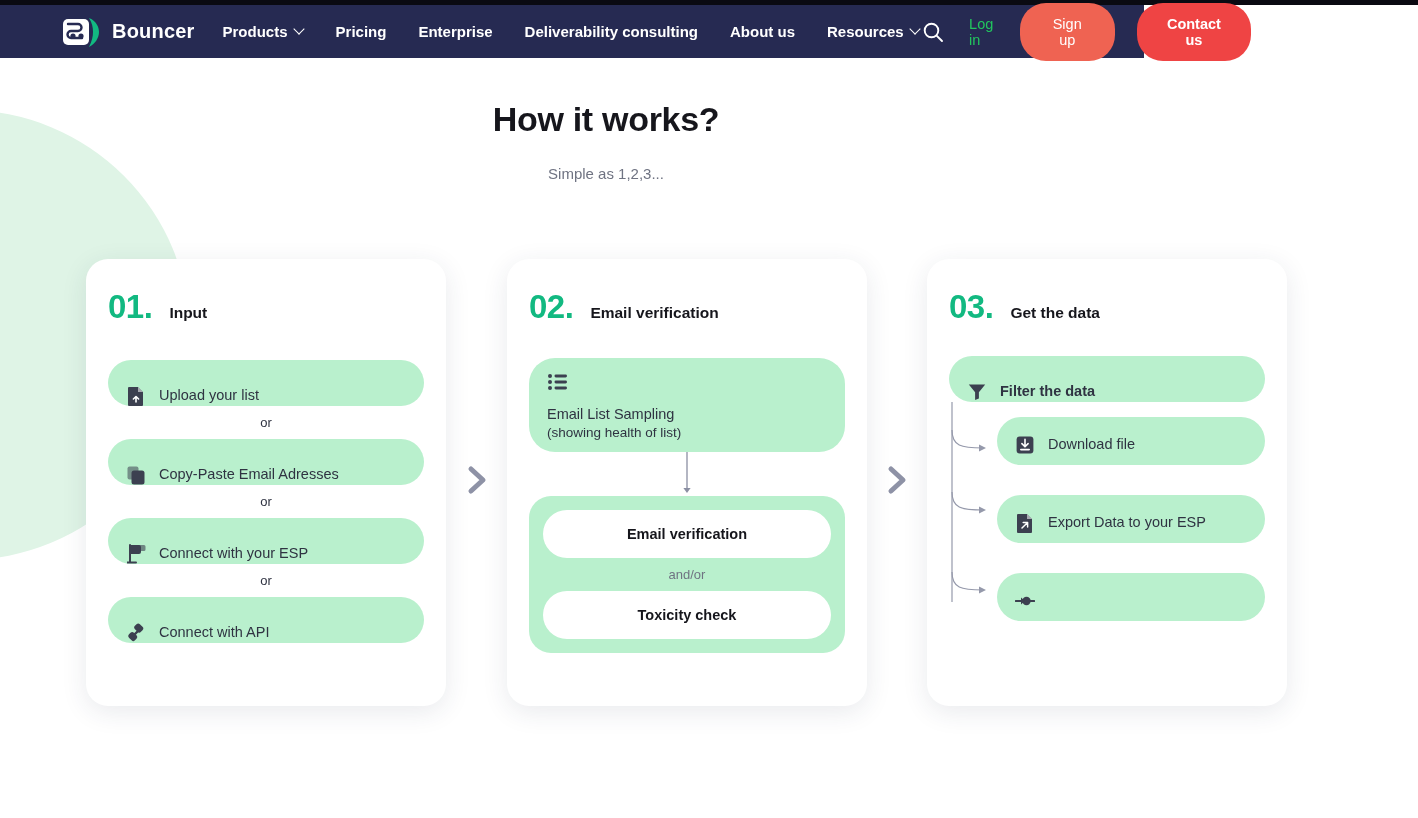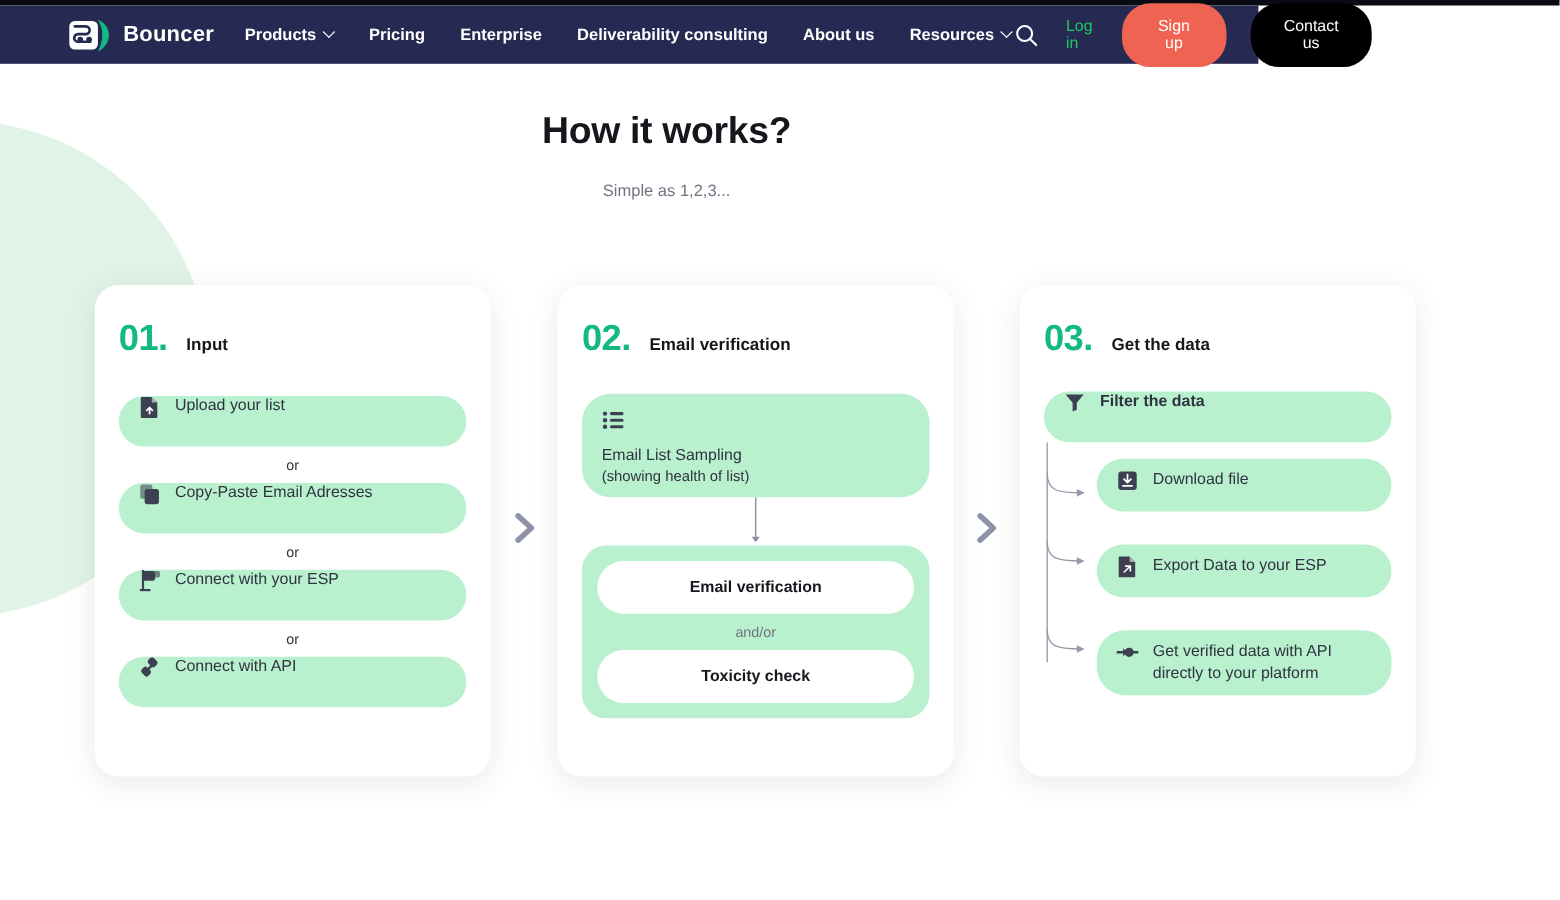--- a/index.html
+++ b/index.html
@@ -35,21 +35,21 @@
     transform: rotate(45deg);
   }
   .nav-right { margin-left: auto; display: flex; align-items: center; margin-right: 52px; gap: 0; }
   .search-btn { width: 38px; height: 38px; display: flex; align-items: center; justify-content: center; cursor: pointer; }
   .login-link { color: #22c55e; font-size: 14.5px; margin: 0 22px 0 22px; cursor: pointer; }
   .btn-signup {
     background: #ef6352; color: #ffffff; font-size: 14.5px; font-weight: 500;
     border: none; border-radius: 26px; padding: 13px 30px; cursor: pointer;
   }
   .btn-contact {
-    background: #000000; color: #ffffff; font-size: 14.5px; font-weight: 400;
+    background: #ef4444; color: #ffffff; font-size: 14.5px; font-weight: 700;
     border: none; border-radius: 26px; padding: 13px 30px; cursor: pointer; margin-left: 22px;
   }
 
   
   .bg-circle {
     position: absolute; left: -260px; top: 110px; width: 450px; height: 450px;
     border-radius: 50%; background: #dff4e6; z-index: 0;
   }
 
   
@@ -67,21 +67,21 @@
   #card-2 { left: 507px; width: 360px; height: 447px; }
   #card-3 { left: 927px; width: 360px; height: 447px; }
 
   .card-head { display: flex; align-items: baseline; padding: 29px 0 0 22px; }
   .card-num { font-size: 33px; font-weight: bold; color: #12b981; letter-spacing: -0.5px; }
   .card-title { font-size: 15.5px; font-weight: bold; color: #16161c; margin-left: 17px; }
 
   .card-body { padding: 0 22px; position: relative; }
 
   .pill {
-    background: #b9f0cd; border-radius: 26px; display: flex; align-items: flex-start;
+    background: #b9f0cd; border-radius: 26px; display: flex; align-items: flex-end;
     gap: 13px; padding: 14px 18px; cursor: pointer;
   }
   .pill-label { font-size: 14.5px; color: #2f3342; line-height: 1.35; }
   .pill-sub { font-size: 13.5px; color: #2f3342; display: block; }
   .or-sep { text-align: center; font-size: 13px; color: #2f3342; padding: 9px 0; }
 
   
   #card-1 .card-body { padding-top: 34px; }
   #card-1 .pill { height: 46px; padding: 0 18px; }
 
@@ -330,21 +330,20 @@
 
           <div class="pill pill-out">
             <span class="icon-slot">
               <svg width="20" height="16" viewBox="0 0 20 16">
                 <circle cx="11.5" cy="8" r="4.2" fill="#3c4050"></circle>
                 <line x1="0.8" y1="8" x2="8" y2="8" stroke="#3c4050" stroke-width="2.2" stroke-linecap="round"></line>
                 <line x1="15.4" y1="8" x2="19.2" y2="8" stroke="#3c4050" stroke-width="2.2" stroke-linecap="round"></line>
                 <path d="M6 4.4 L10 8 L6 11.6 Z" fill="#3c4050"></path>
               </svg>
             </span>
-            <span class="pill-label">Get verified data with API directly to your platform</span>
           </div>
         </div>
 
       </div>
     </div>
   </div>
 
   <div class="chevron" id="chev-1">
     <svg width="34" height="36" viewBox="0 0 34 36">
       <path d="M10 7 L22 18 L10 29" fill="none" stroke="#8e92a6" stroke-width="5" stroke-linecap="round" stroke-linejoin="round"></path>

